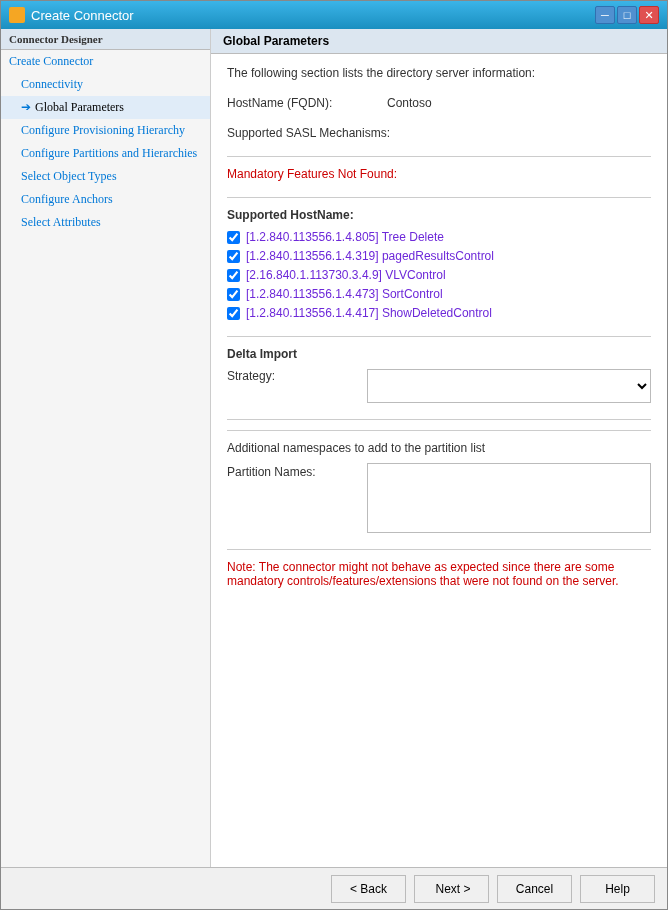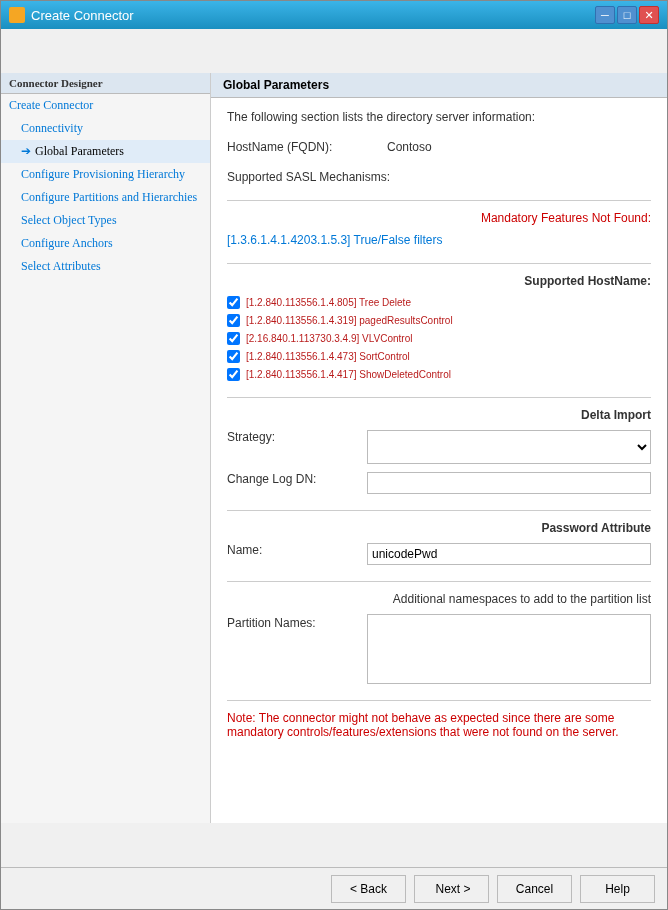--- a/index.html
+++ b/index.html
@@ -11,21 +11,20 @@
       height: 910px;
       overflow: hidden;
     }
     .window {
       width: 668px;
       height: 910px;
       display: flex;
       flex-direction: column;
       border: 1px solid #888;
       background: #f0f0f0;
-      gap: 44px;
     }
     .title-bar {
       background: linear-gradient(to bottom, #3bb4e8, #1a8fc0);
       color: white;
       height: 28px;
       display: flex;
       align-items: center;
       justify-content: space-between;
       padding: 0 8px;
       flex-shrink: 0;
@@ -165,39 +164,38 @@
     .divider {
       border: none;
       border-top: 1px solid #ccc;
       margin: 10px 0;
     }
     .section-title {
       font-size: 12px;
       font-weight: bold;
       color: #333;
       margin-bottom: 8px;
-      text-align: right;
     }
     .warning-text {
       font-size: 12px;
       color: #0078d7;
     }
     .checkbox-row {
       display: flex;
       align-items: center;
       gap: 6px;
       margin-bottom: 5px;
       font-size: 12px;
     }
     .checkbox-row input[type="checkbox"] {
       margin: 0;
     }
     .checkbox-label {
-      color: #b91c1c;
-      font-size: 10px;
+      color: #6d28d9;
+      font-size: 12px;
     }
     .form-row {
       display: flex;
       align-items: flex-start;
       margin-bottom: 8px;
     }
     .form-label {
       min-width: 140px;
       font-size: 12px;
       color: #333;
@@ -333,21 +331,20 @@
         </div>
 
         <div class="section">
           <div class="sasl-text">Supported SASL Mechanisms:</div>
         </div>
 
         <hr class="divider">
 
         <div class="section">
           <div class="section-title" style="color:#cc0000; font-weight:normal;">Mandatory Features Not Found:</div>
-          <div class="warning-text">[1.3.6.1.4.1.4203.1.5.3] True/False filters</div>
         </div>
 
         <hr class="divider">
 
         <div class="section">
           <div class="section-title">Supported HostName:</div>
           <div class="checkbox-row">
             <input type="checkbox" checked="" style="">
             <span class="checkbox-label">[1.2.840.113556.1.4.805] Tree Delete</span>
           </div>
@@ -374,35 +371,24 @@
         <div class="section">
           <div class="section-title">Delta Import</div>
           <div class="form-row">
             <span class="form-label">Strategy:</span>
             <select class="form-select">
               <option>USNChanged</option>
               <option>Changelog</option>
               <option>ActiveDirectoryUSN</option>
             </select>
           </div>
-          <div class="form-row">
-            <span class="form-label">Change Log DN:</span>
-            <input type="text" class="form-input" style="">
-          </div>
-        </div>
-
-        <hr class="divider">
-
-        <div class="section">
-          <div class="section-title">Password Attribute</div>
-          <div class="form-row">
-            <span class="form-label">Name:</span>
-            <input type="text" class="form-input" value="unicodePwd" style="">
-          </div>
-        </div>
+        </div>
+
+        <hr class="divider">
+
 
         <hr class="divider">
 
         <div class="section">
           <div class="section-title" style="font-weight:normal;">Additional namespaces to add to the partition list</div>
           <div class="form-row">
             <span class="form-label" style="align-self:flex-start; padding-top:2px;">Partition Names:</span>
             <textarea class="textarea-field" style=""></textarea>
           </div>
         </div>

